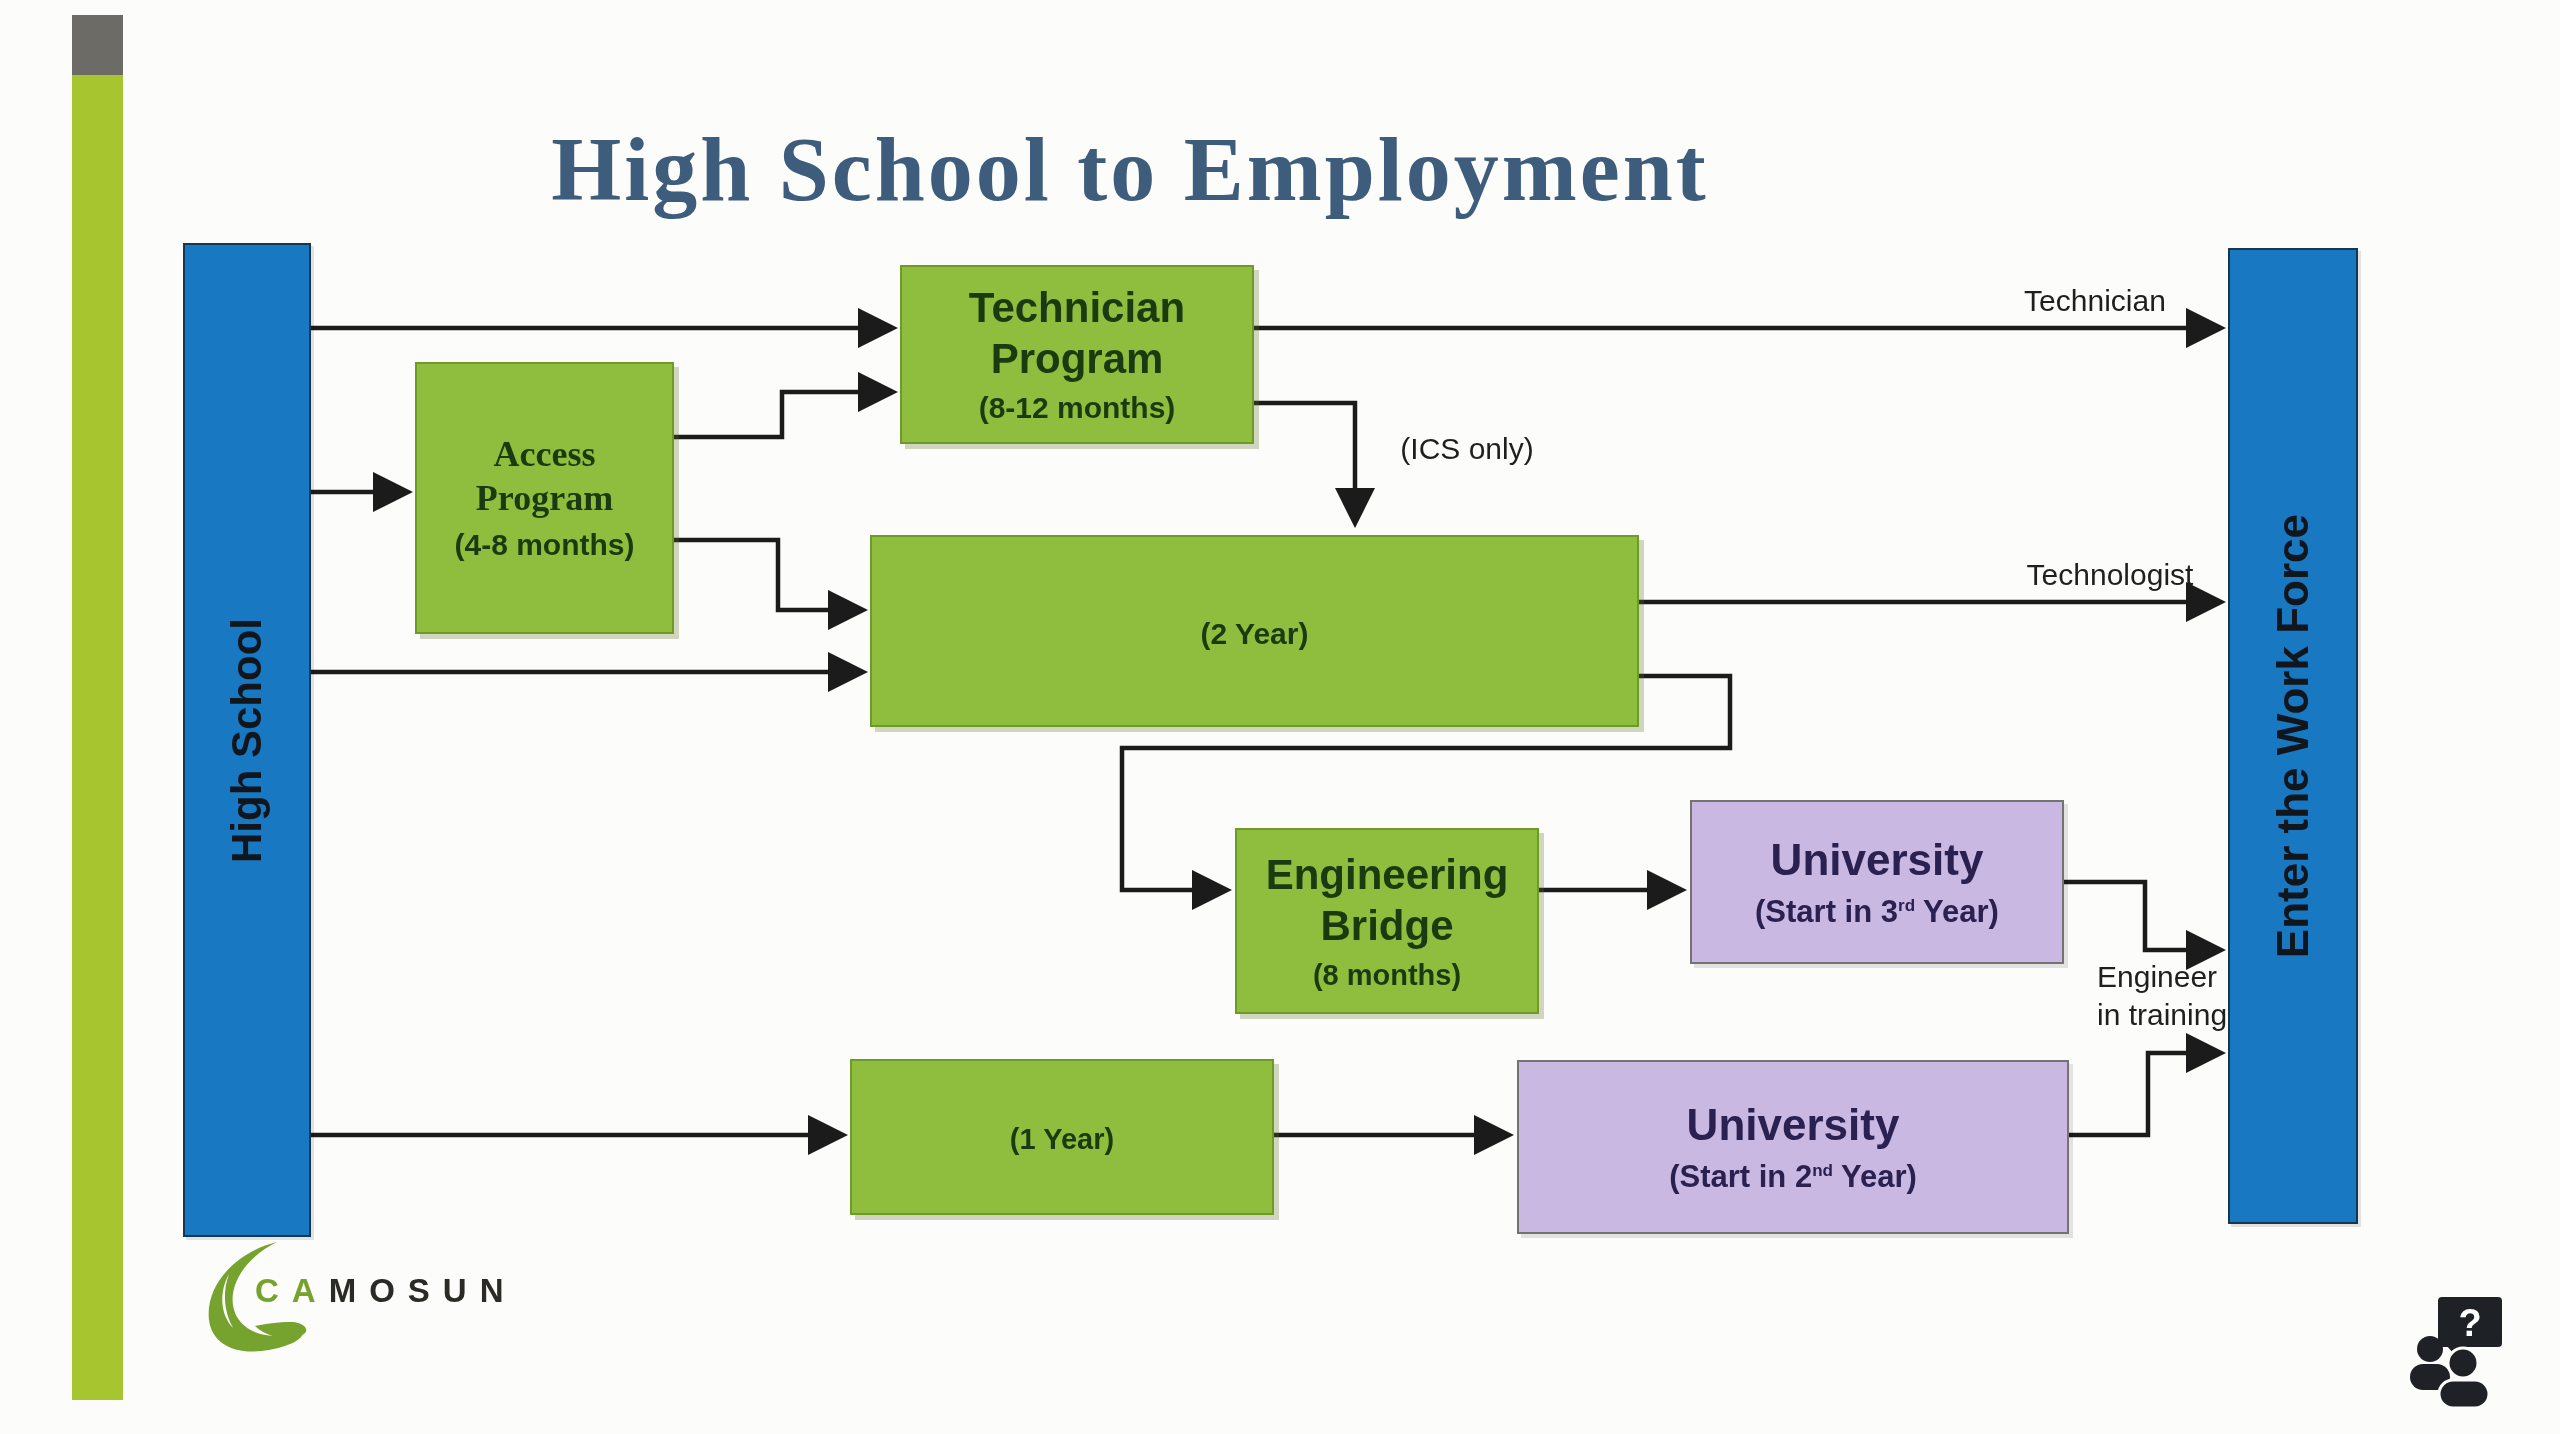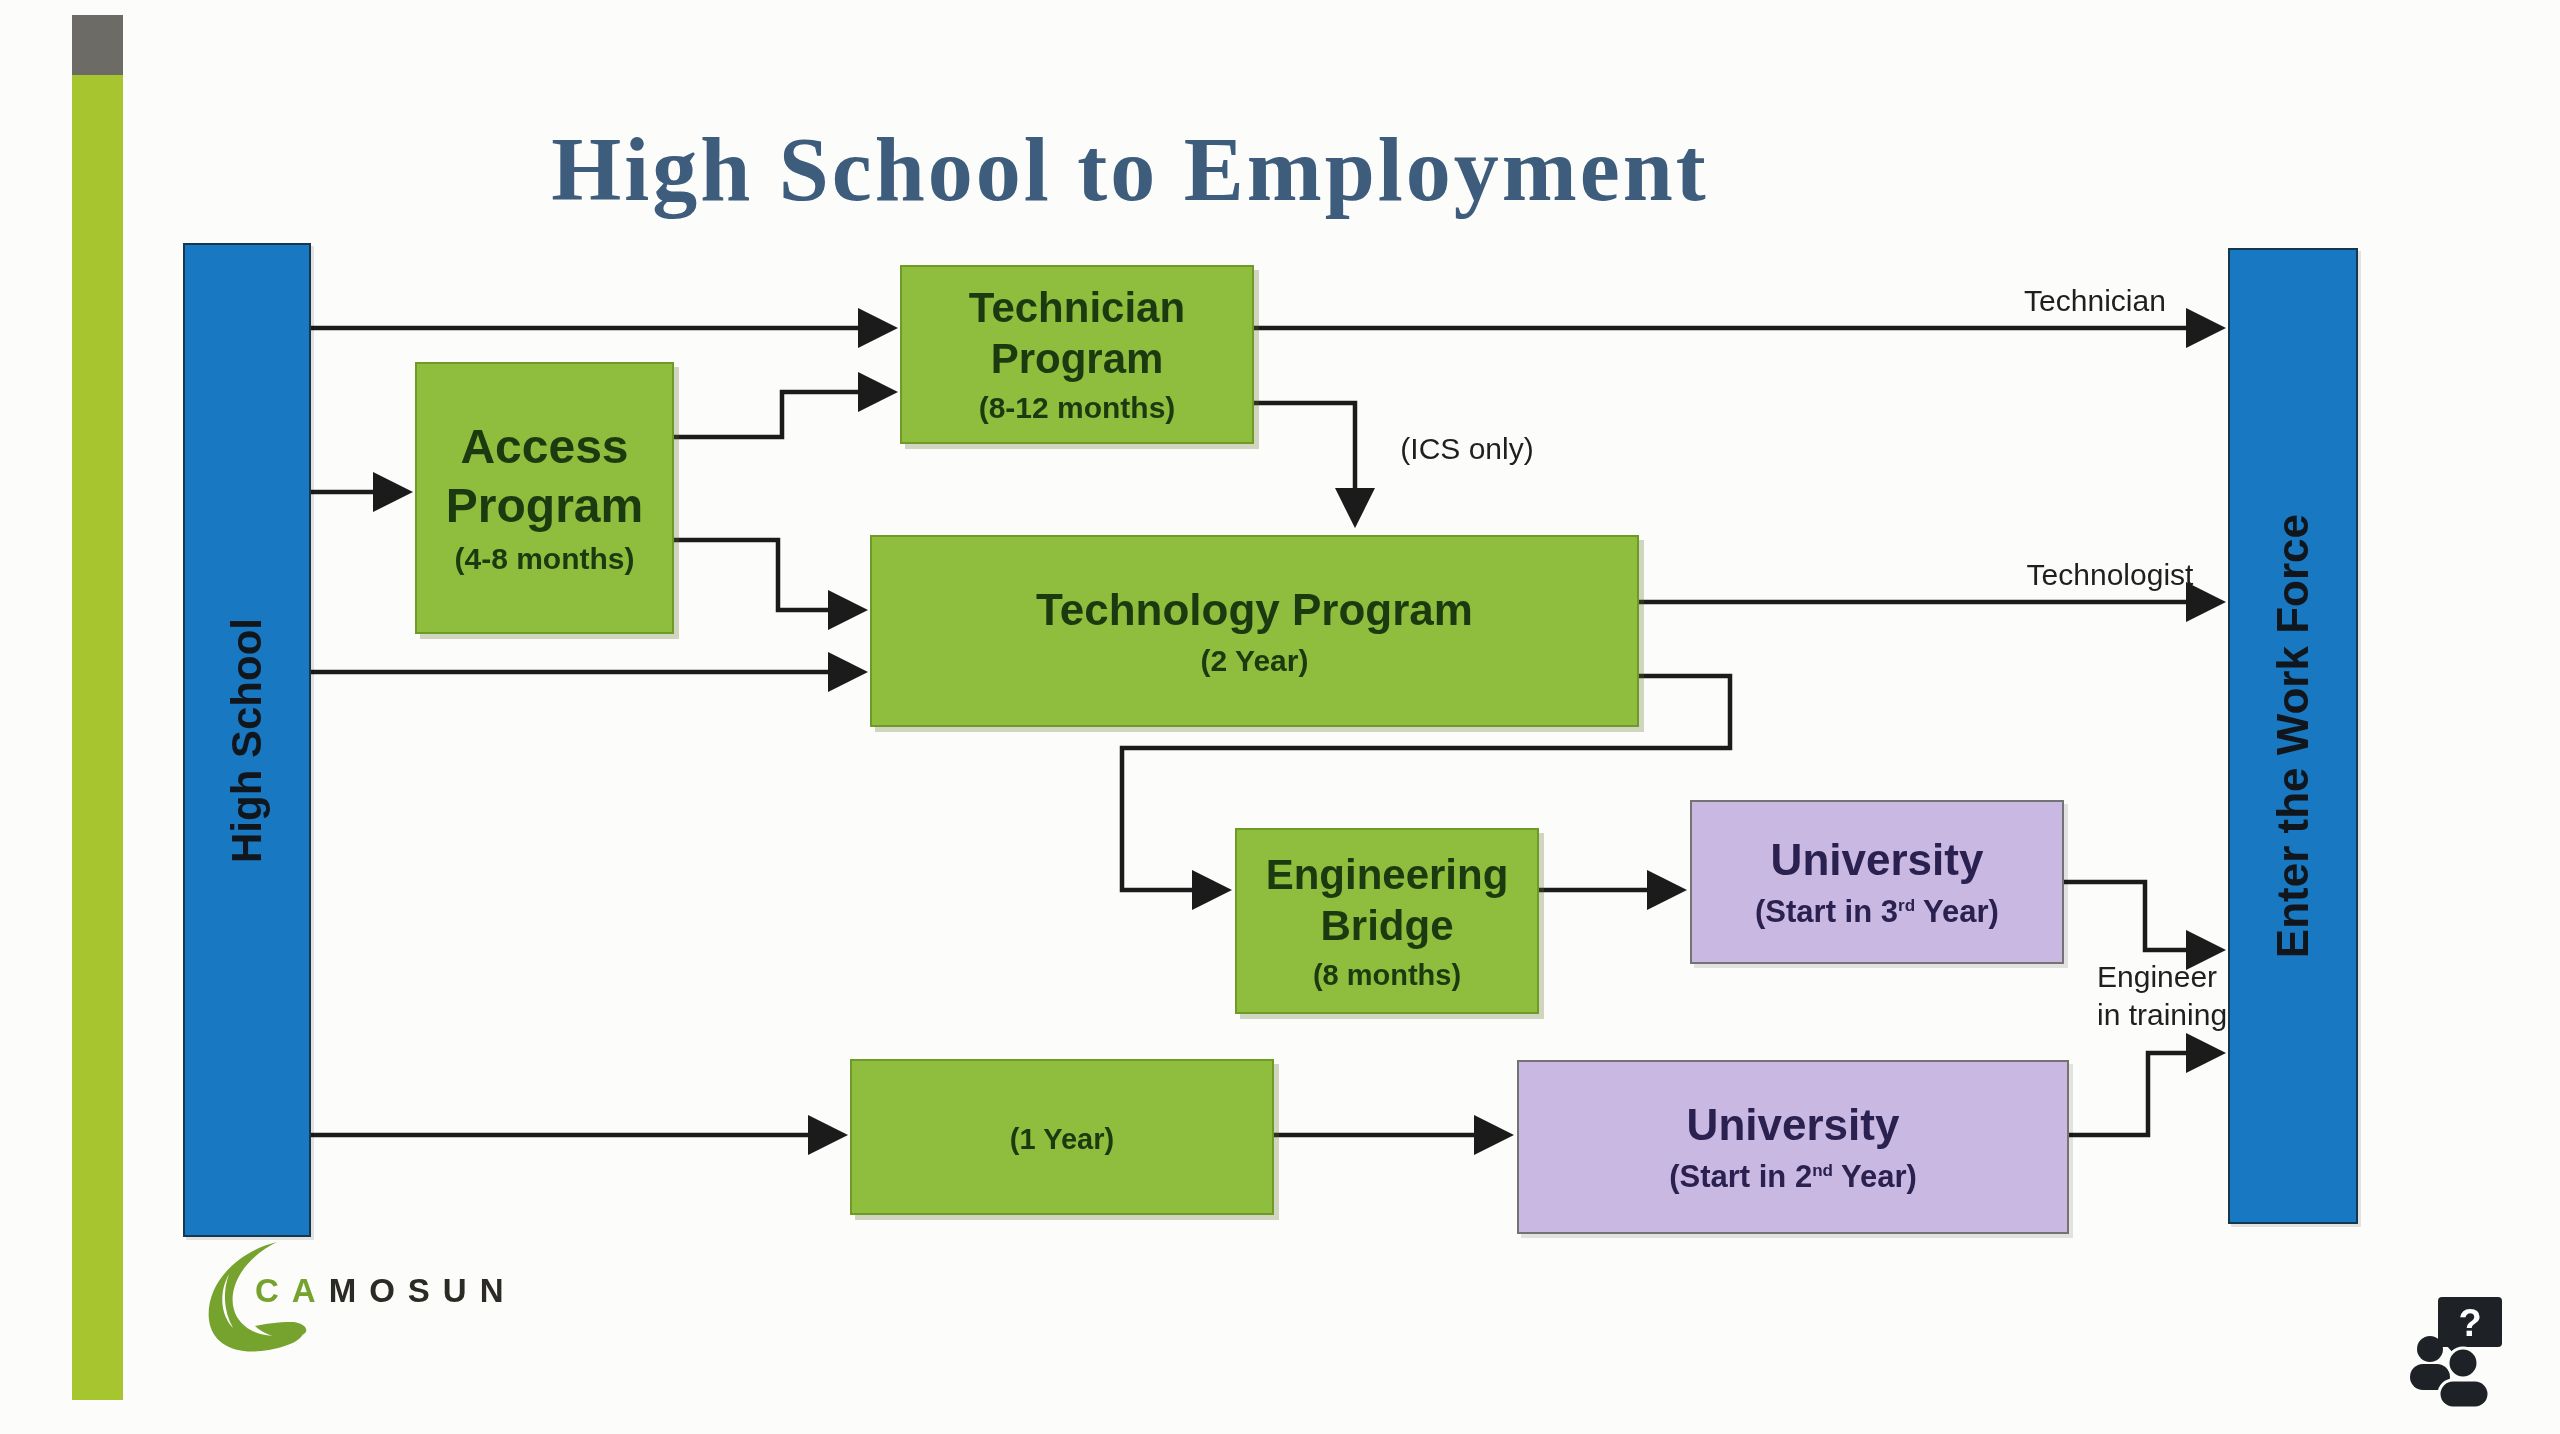--- a/index.html
+++ b/index.html
@@ -40,21 +40,21 @@
     box-shadow:5px 5px 0 rgba(90,110,40,0.28);
   }
   .node-purple{
     background:#c9b8e2;border:2px solid #737373;color:#2b2150;
     box-shadow:4px 4px 0 rgba(0,0,0,0.10);
   }
   .node .line{display:block;font-weight:bold;}
   .node .line:empty{display:none;}
   .node .sub{display:block;font-weight:bold;margin-top:6px;}
   .node-access{left:415px;top:362px;width:255px;height:268px;}
-  .node-access .line{font-size:48px;}
+  .node-access .line{font-size:36px;font-family:Liberation Serif, serif;}
   .node-access .sub{font-size:30px;}
   .node-technician{left:900px;top:265px;width:350px;height:175px;}
   .node-technician .line{font-size:42px;}
   .node-technician .sub{font-size:30px;}
   .node-technology{left:870px;top:535px;width:765px;height:188px;}
   .node-technology .line{font-size:44px;}
   .node-technology .sub{font-size:30px;}
   .node-bridge{left:1235px;top:793px;width:300px;height:182px;margin-top:35px;}
   .node-bridge .line{font-size:42px;}
   .node-bridge .sub{font-size:29px;}
@@ -132,21 +132,20 @@
   <span class="sub">(4-8 months)</span>
 </div>
 
 <div class="node node-green node-technician">
   <span class="line">Technician</span>
   <span class="line">Program</span>
   <span class="sub">(8-12 months)</span>
 </div>
 
 <div class="node node-green node-technology">
-  <span class="line">Technology Program</span>
   <span class="sub">(2 Year)</span>
 </div>
 
 <div class="node node-green node-bridge">
   <span class="line">Engineering</span>
   <span class="line">Bridge</span>
   <span class="sub">(8 months)</span>
 </div>
 
 <div class="node node-green node-transfer">

